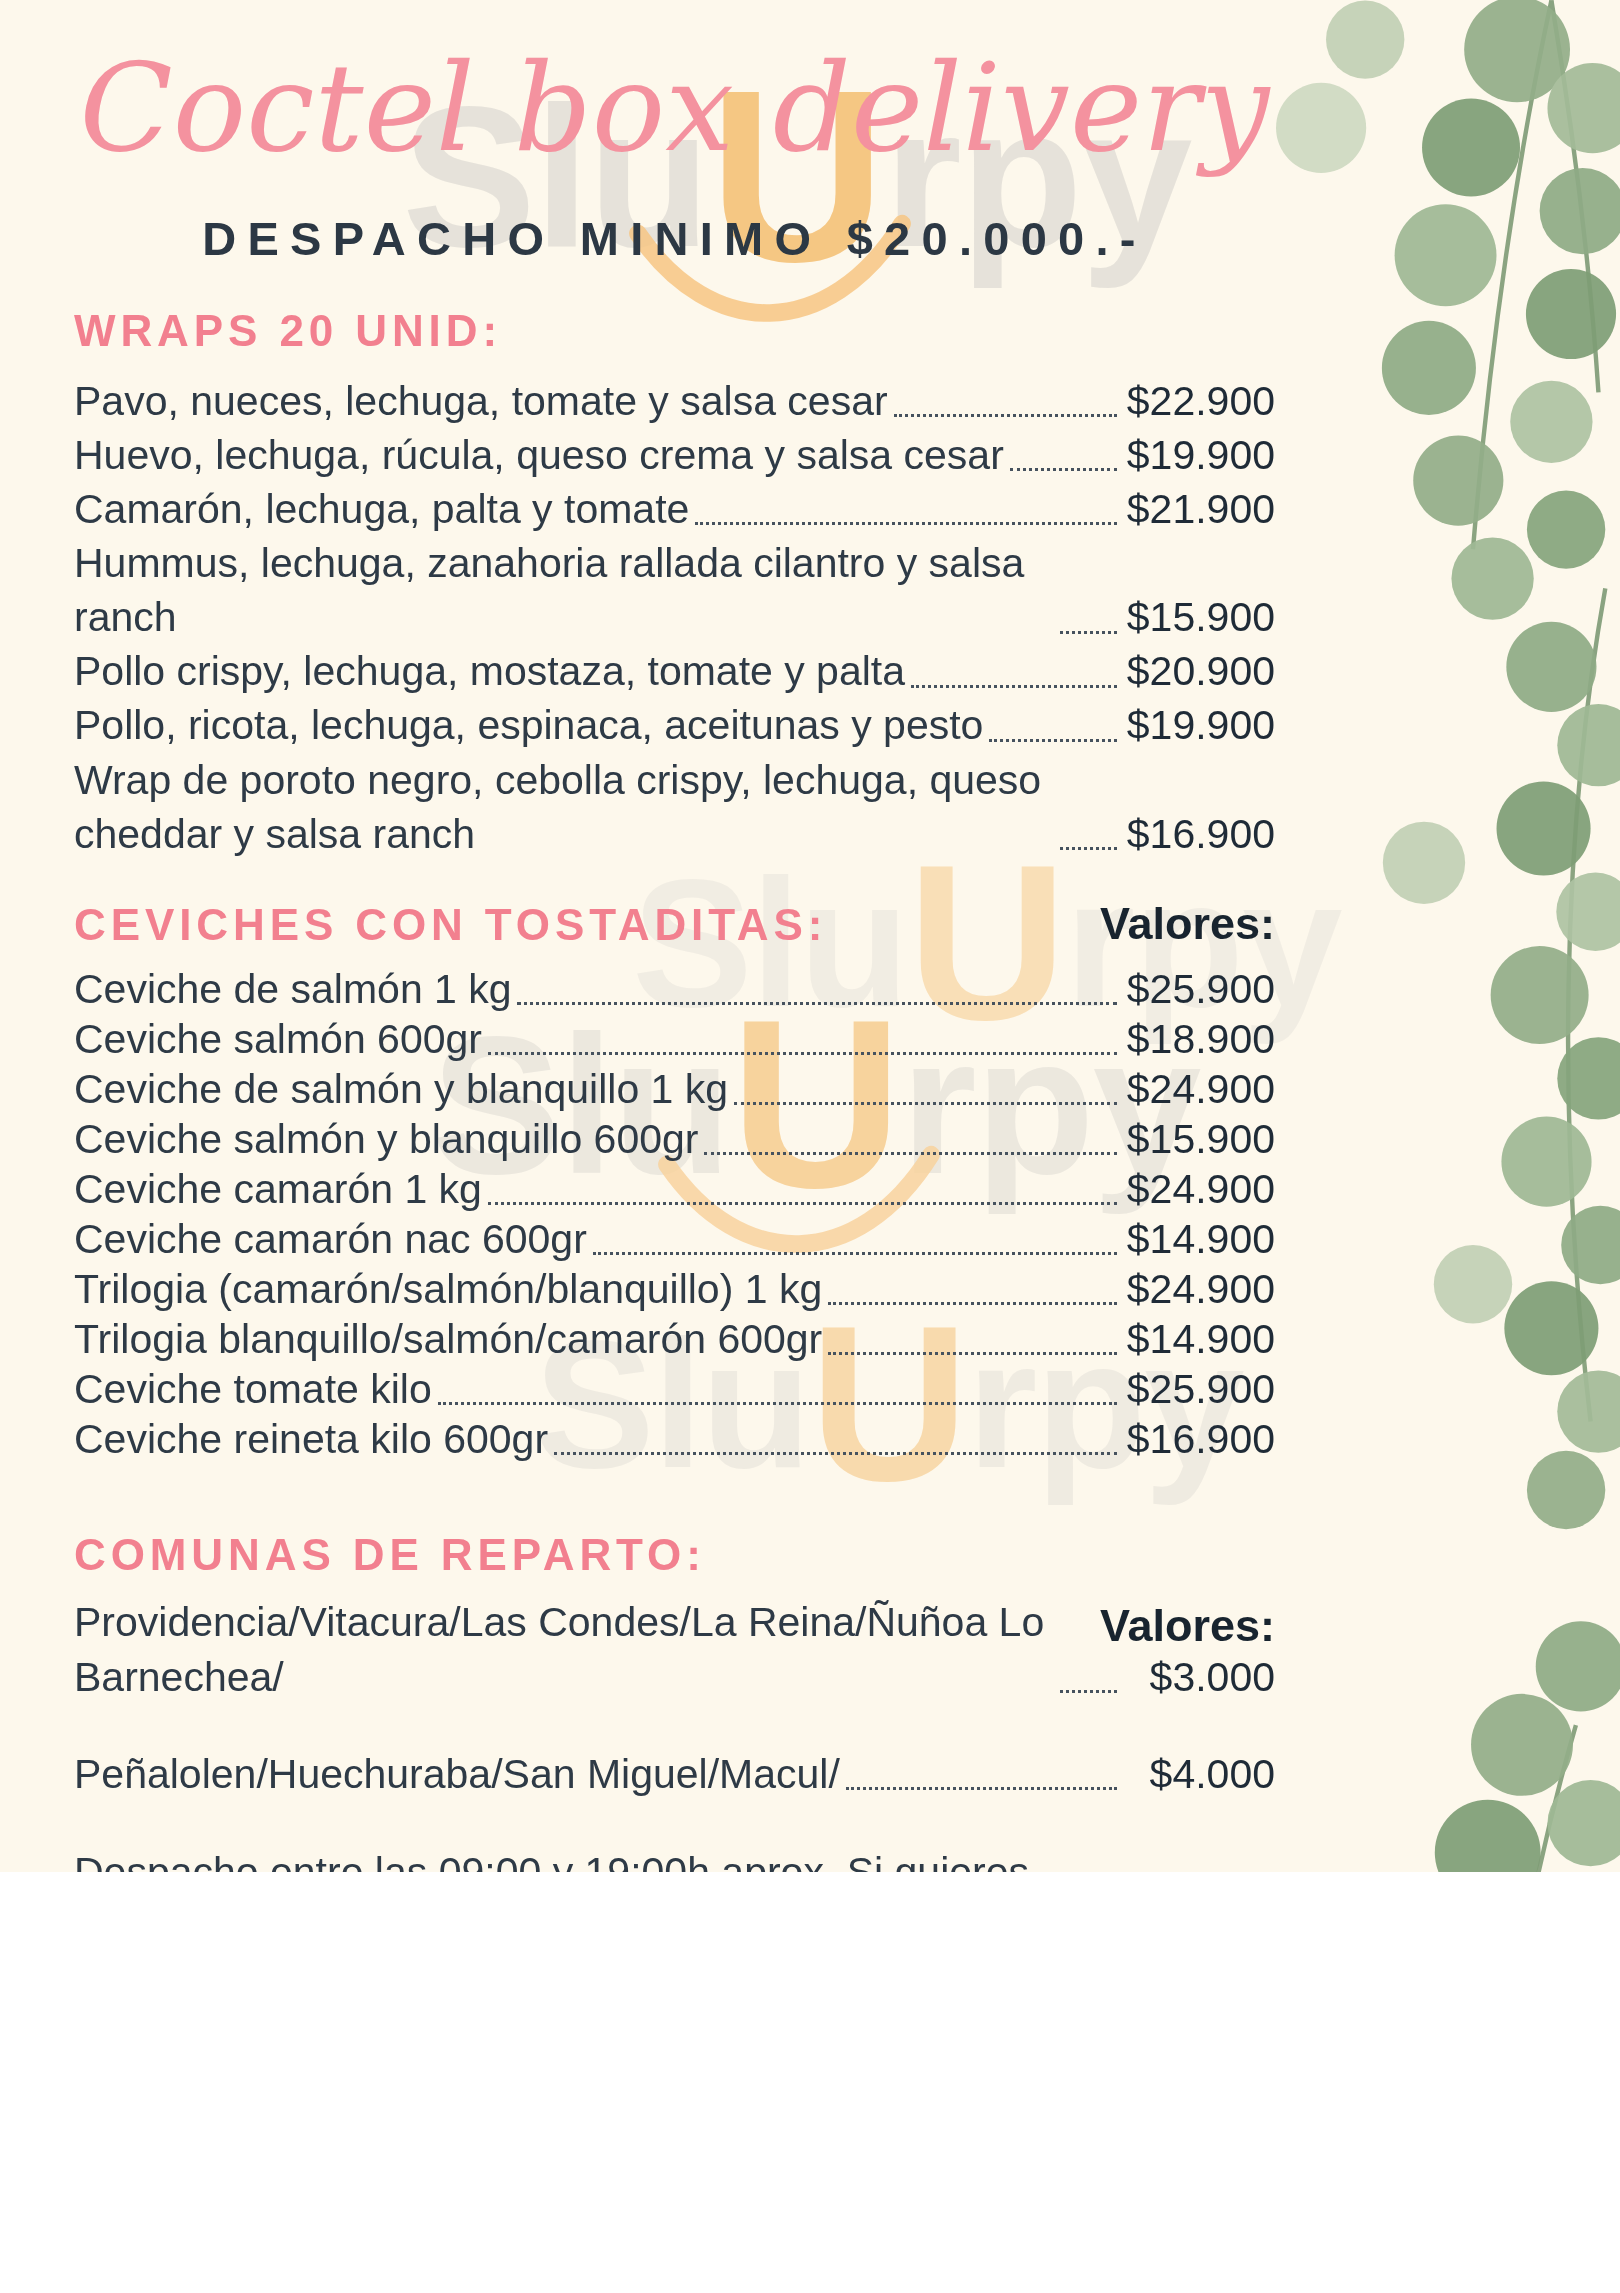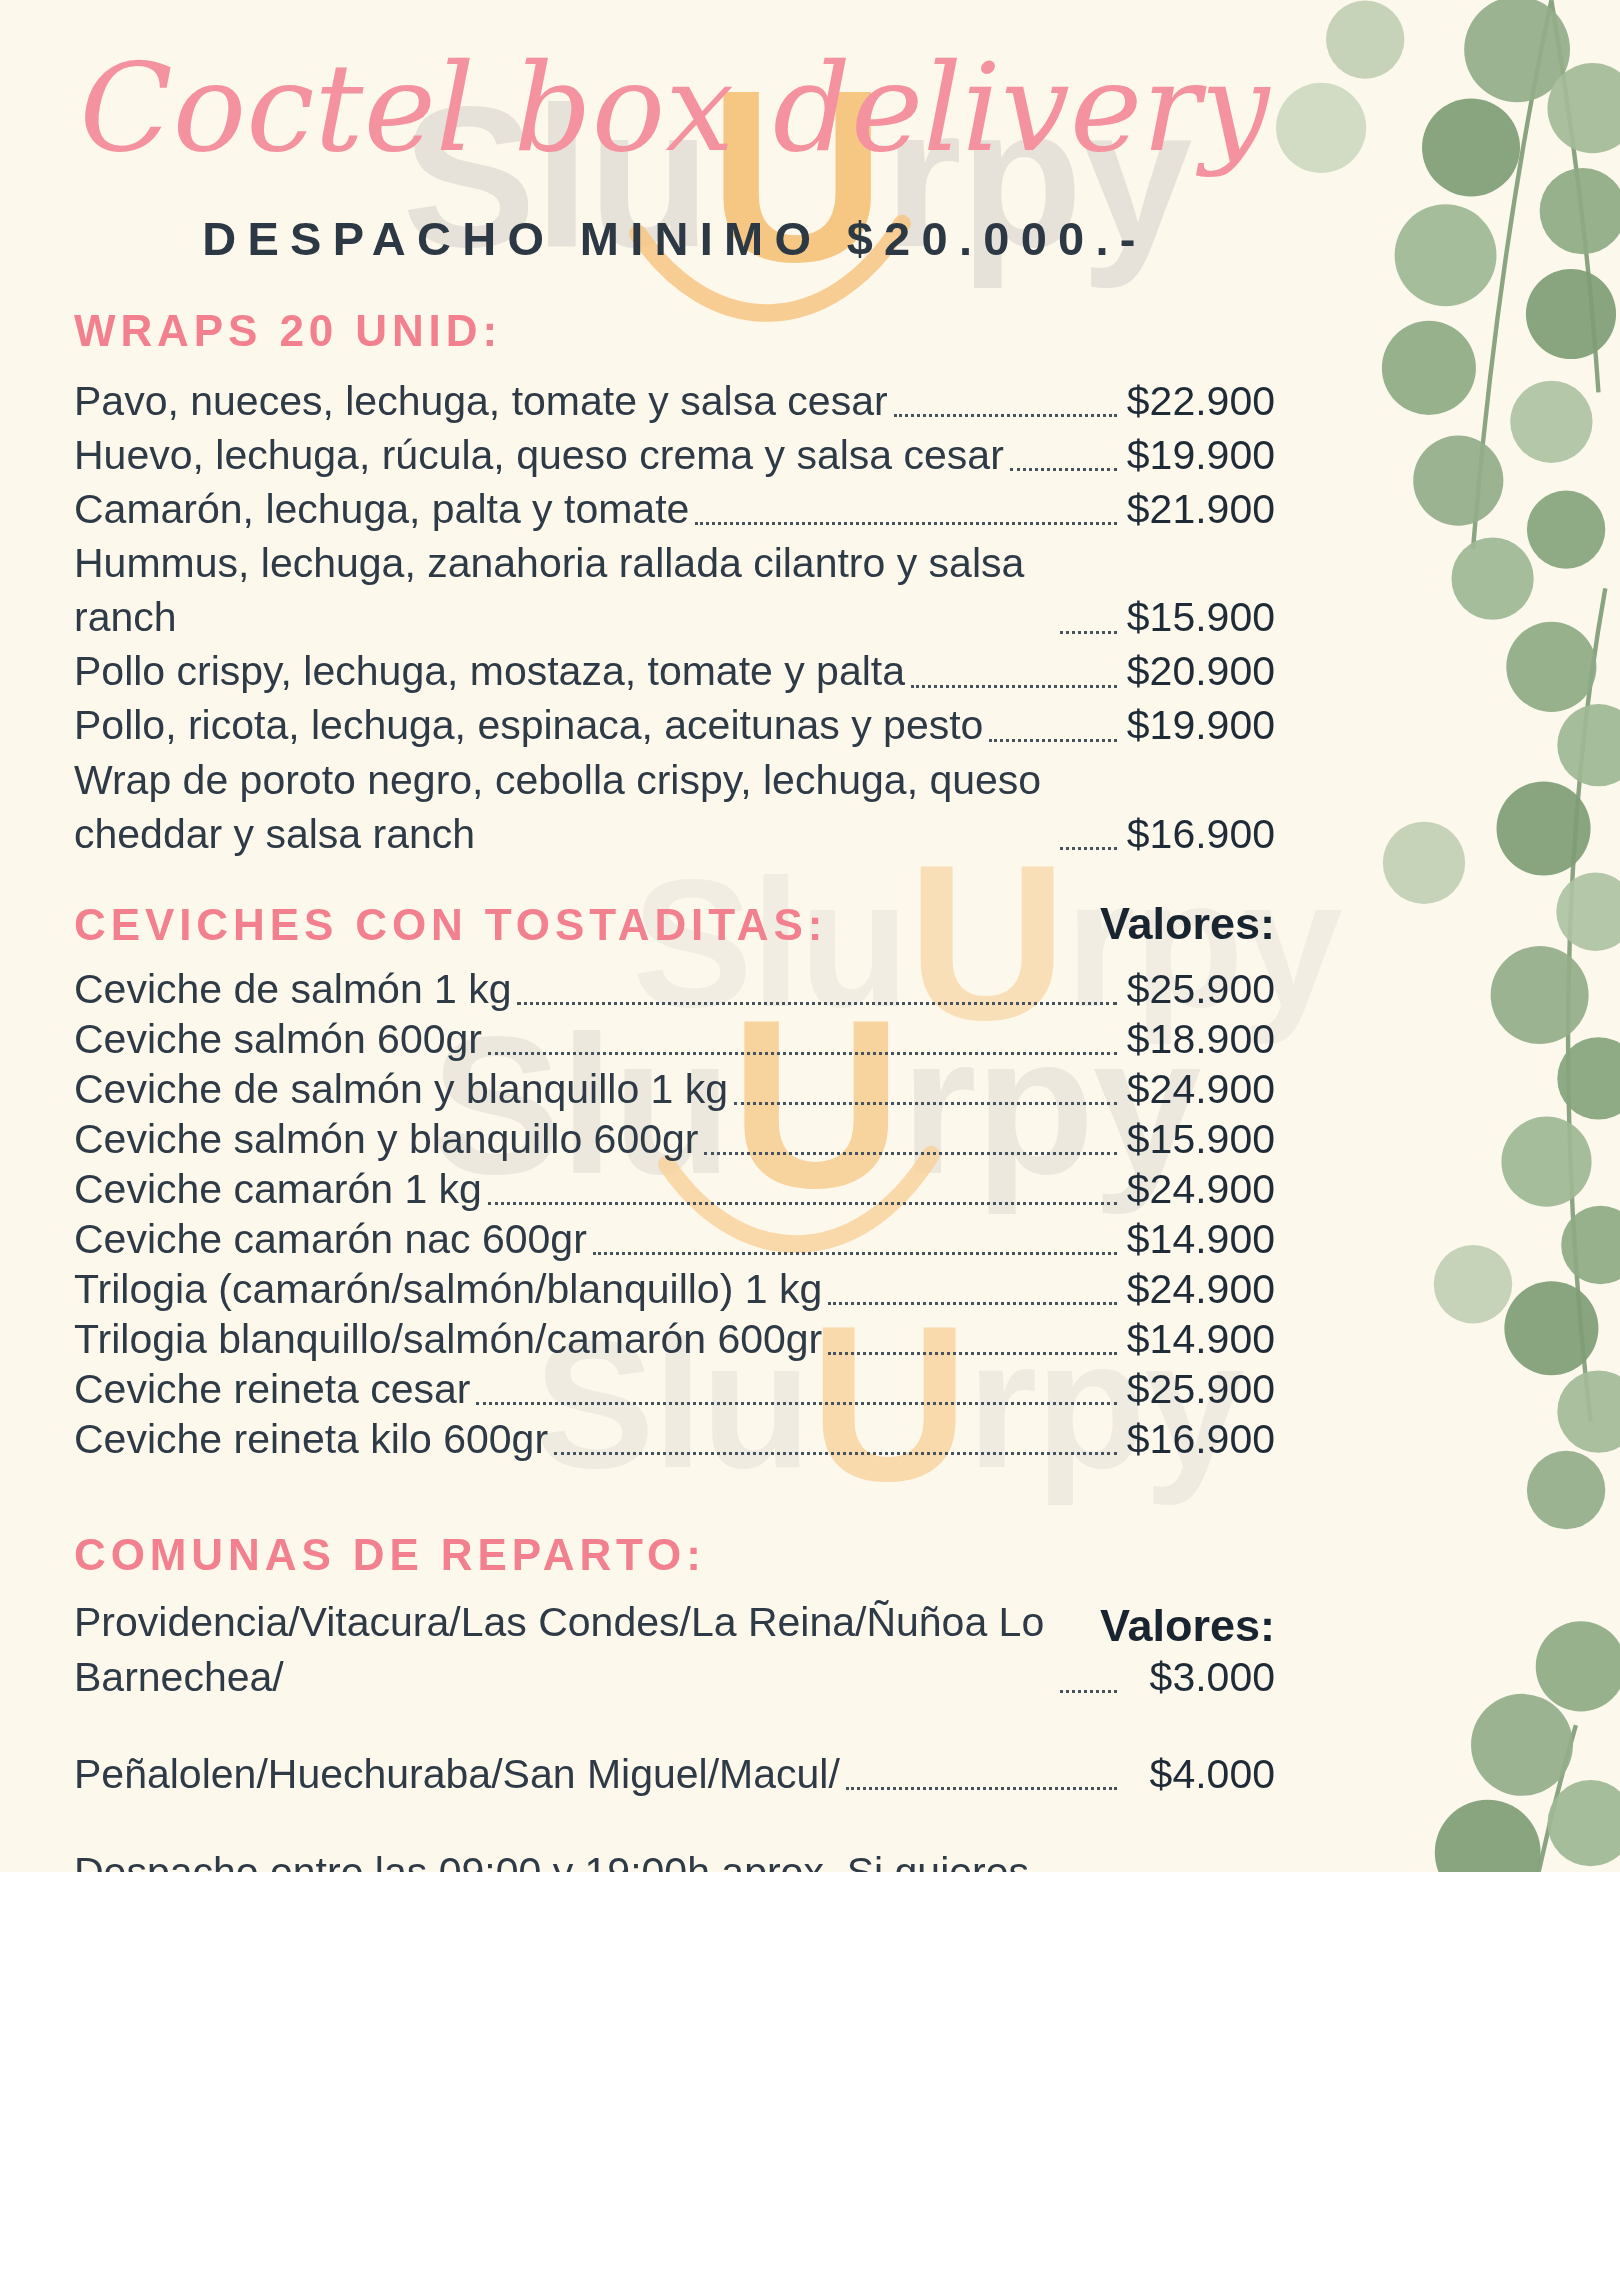--- a/index.html
+++ b/index.html
@@ -274,21 +274,21 @@
             <span class="item-price">$24.900</span>
           </div>
 
           <div class="menu-row">
             <span class="item-name">Trilogia blanquillo/salmón/camarón 600gr</span>
             <span class="leader"></span>
             <span class="item-price">$14.900</span>
           </div>
 
           <div class="menu-row">
-            <span class="item-name">Ceviche reineta cesar</span>
+            <span class="item-name">Ceviche tomate kilo</span>
             <span class="leader"></span>
             <span class="item-price">$25.900</span>
           </div>
 
           <div class="menu-row">
             <span class="item-name">Ceviche reineta kilo 600gr</span>
             <span class="leader"></span>
             <span class="item-price">$16.900</span>
           </div>
         </div>

